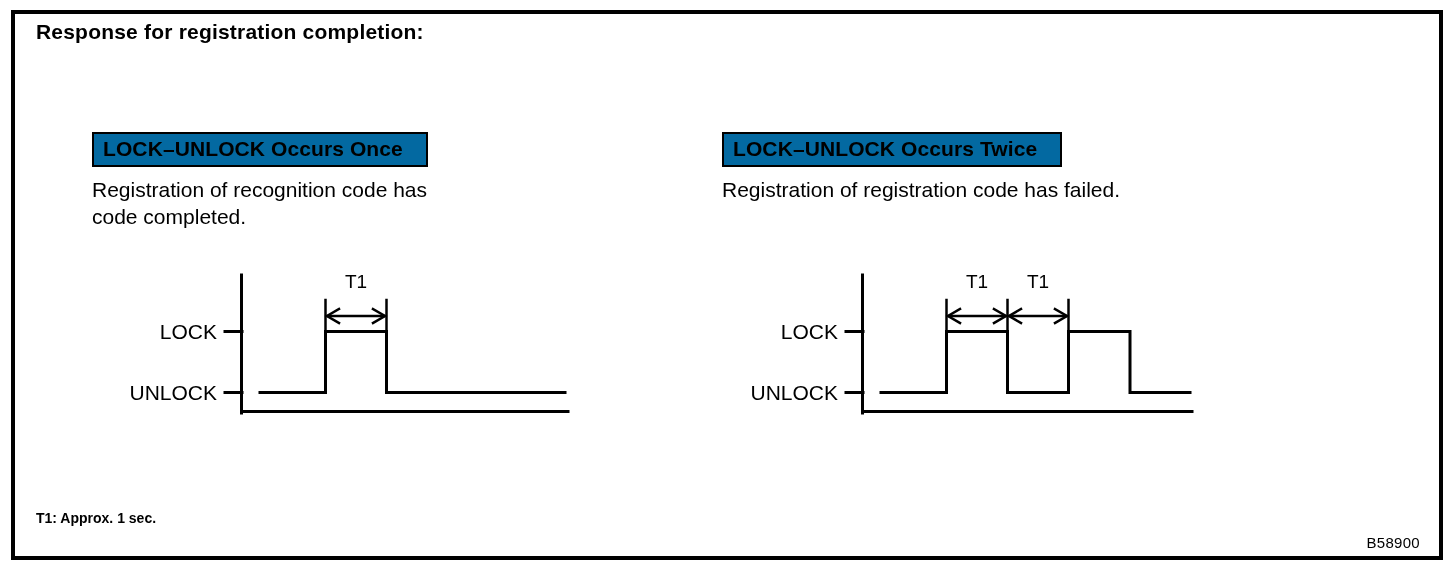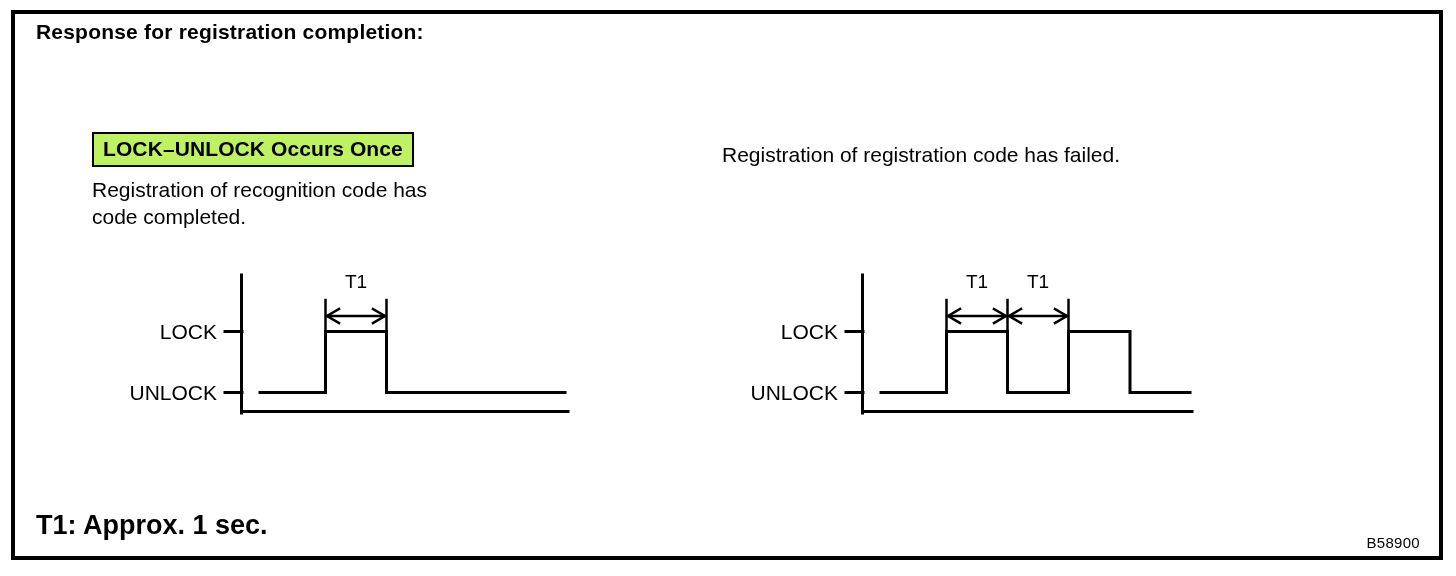--- a/index.html
+++ b/index.html
@@ -41,45 +41,45 @@
   .panel {
     position: absolute;
     top: 132px;
   }
   .panel-left  { left: 92px; }
   .panel-right { left: 722px; }
 
   .panel-heading {
     display: inline-block;
     border: 2px solid #000000;
-    padding: 3px 9px 4px 9px;
+    padding: 3px 23px 4px 9px;
     font-size: 21px;
     font-weight: bold;
     letter-spacing: 0.1px;
     white-space: nowrap;
-    background: #bef264;
+    background: #0369a1;
   }
   .panel-desc {
     margin-top: 9px;
     font-size: 21px;
     line-height: 27px;
     white-space: pre-line;
   }
   .wave-wrap {
     position: absolute;
     top: 258px;
   }
   .wave-left  { left: 120px; }
   .wave-right { left: 700px; }
 
   .footnote {
     position: absolute;
     left: 36px;
     top: 510px;
-    font-size: 27px;
+    font-size: 14px;
     font-weight: bold;
     white-space: nowrap;
   }
   .fig-code {
     position: absolute;
     right: 36px;
     top: 534px;
     font-size: 15px;
     letter-spacing: 0.3px;
     white-space: nowrap;
@@ -127,20 +127,21 @@
         <polyline points="219,51 207,58 219,65" stroke-width="2.5"></polyline>
         <polyline points="253,51 265,58 253,65" stroke-width="2.5"></polyline>
       </g>
       <text class="sig-label" x="97" y="81" text-anchor="end">LOCK</text>
       <text class="sig-label" x="97" y="142" text-anchor="end">UNLOCK</text>
       <text class="t1-label" x="236" y="30" text-anchor="middle">T1</text>
     </svg>
   </div>
 
   <div class="panel panel-right">
+    <div class="panel-heading">LOCK–UNLOCK Occurs Twice</div>
     <div class="panel-desc">Registration of registration code has failed.</div>
   </div>
 
   <div class="wave-wrap wave-right">
     <svg width="510" height="170" viewBox="0 0 510 170">
       <g stroke="#000000" stroke-width="3" fill="none" stroke-linecap="square">
         <line x1="162.5" y1="17" x2="162.5" y2="155"></line>
         <line x1="162.5" y1="153.5" x2="492" y2="153.5"></line>
         <line x1="146" y1="73.5" x2="163" y2="73.5"></line>
         <line x1="146" y1="134.5" x2="163" y2="134.5"></line>

